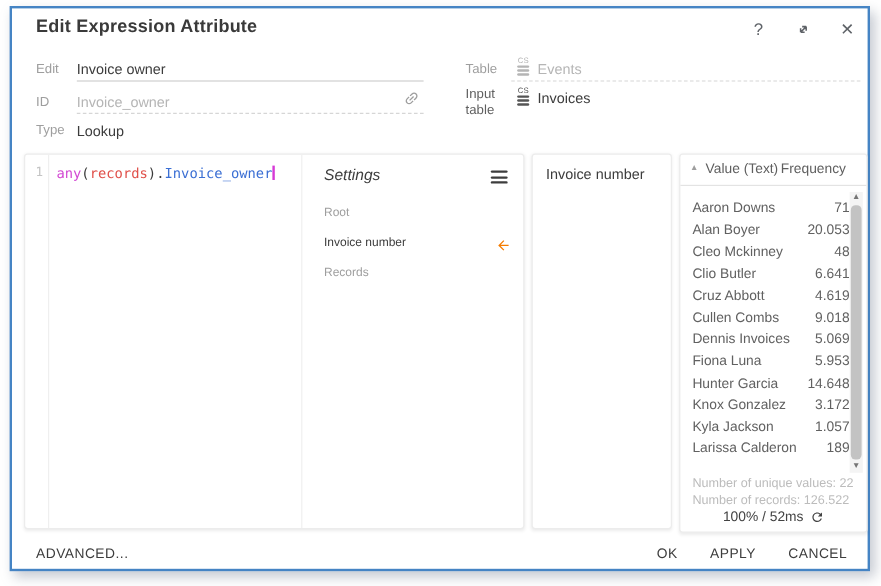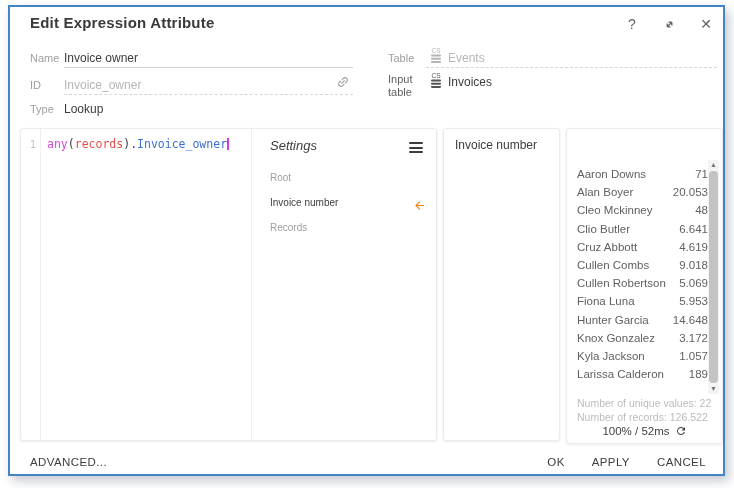--- a/index.html
+++ b/index.html
@@ -75,21 +75,21 @@
   <div class="abs winbtns">
     <div class="winbtn">?</div>
     <div class="winbtn">
       <svg width="13" height="13" viewBox="0 0 14 14" fill="none" stroke="#5f6368" stroke-width="1.4">
         <path d="M4.5 9.5 L9.5 4.5 M9.5 4.5 h-3.6 M9.5 4.5 v3.6 M4.5 9.5 h3.6 M4.5 9.5 v-3.6"></path>
       </svg>
     </div>
     <div class="winbtn">✕</div>
   </div>
 
-  <div class="abs flabel" style="left:20px;top:45px;">Name</div>
+  <div class="abs flabel" style="left:20px;top:45px;">Edit</div>
   <div class="abs fvalue" style="left:54px;top:44px;">Invoice owner</div>
   <div class="abs uline" style="left:54px;top:60px;width:289px;"></div>
 
   <div class="abs flabel" style="left:20px;top:72px;">ID</div>
   <div class="abs fvalue ghost" style="left:54px;top:71px;">Invoice_owner</div>
   <div class="abs" style="left:326px;top:68px;">
     <svg width="14" height="14" viewBox="0 0 24 24" fill="#9e9e9e" style="transform:rotate(-45deg)">
       <path d="M3.9 12c0-1.71 1.39-3.1 3.1-3.1h4V7H7c-2.76 0-5 2.24-5 5s2.24 5 5 5h4v-1.9H7c-1.71 0-3.1-1.39-3.1-3.1zM8 13h8v-2H8v2zm9-6h-4v1.9h4c1.71 0 3.1 1.39 3.1 3.1s-1.39 3.1-3.1 3.1h-4V17h4c2.76 0 5-2.24 5-5s-2.24-5-5-5z"></path>
     </svg>
   </div>
@@ -142,20 +142,25 @@
           <div class="sitem">Records</div>
         </div>
     </div>
   </div>
 
   <div class="card" style="left:433px;top:121px;width:117px;height:313px;">
     <div class="preview-title">Invoice number</div>
   </div>
 
   <div class="card" style="left:556px;top:121px;width:157px;height:316px;">
+    <div class="vhead">
+      <span class="sort-ic">▲</span>
+      <span class="vh-val">Value (Text)</span>
+      <span class="vh-freq">Frequency</span>
+    </div>
     <div class="vrows">
         <div class="vrow">
           <span class="vname">Aaron Downs</span>
           <span class="vfreq">71</span>
         </div>
         <div class="vrow">
           <span class="vname">Alan Boyer</span>
           <span class="vfreq">20.053</span>
         </div>
         <div class="vrow">
@@ -168,21 +173,21 @@
         </div>
         <div class="vrow">
           <span class="vname">Cruz Abbott</span>
           <span class="vfreq">4.619</span>
         </div>
         <div class="vrow">
           <span class="vname">Cullen Combs</span>
           <span class="vfreq">9.018</span>
         </div>
         <div class="vrow">
-          <span class="vname">Cullen Robertson</span>
+          <span class="vname">Dennis Invoices</span>
           <span class="vfreq">5.069</span>
         </div>
         <div class="vrow">
           <span class="vname">Fiona Luna</span>
           <span class="vfreq">5.953</span>
         </div>
         <div class="vrow">
           <span class="vname">Hunter Garcia</span>
           <span class="vfreq">14.648</span>
         </div>

